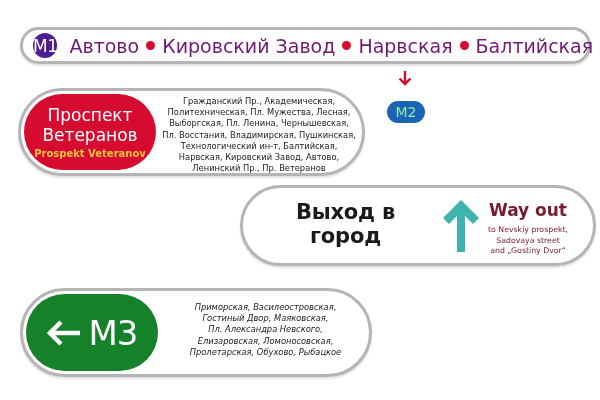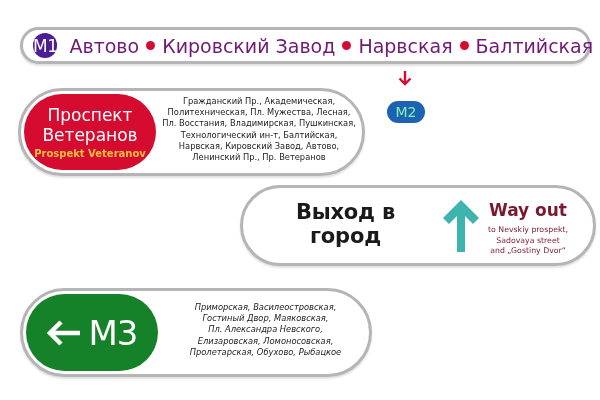--- a/index.html
+++ b/index.html
@@ -126,20 +126,21 @@
 
 <div id="sign-prospekt" class="sign">
   <div class="red-pill">
     <div class="ru">Проспект</div>
     <div class="ru">Ветеранов</div>
     <div class="en">Prospekt Veteranov</div>
   </div>
   <div class="stations-list">
     <div>Гражданский Пр., Академическая,</div>
     <div>Политехническая, Пл. Мужества, Лесная,</div>
+    <div>Выборгская, Пл. Ленина, Чернышевская,</div>
     <div>Пл. Восстания, Владимирская, Пушкинская,</div>
     <div>Технологический ин-т, Балтийская,</div>
     <div>Нарвская, Кировский Завод, Автово,</div>
     <div>Ленинский Пр., Пр. Ветеранов</div>
   </div>
 </div>
 
 <div id="sign-exit" class="sign">
   <div class="exit-ru-title">Выход в город</div>
   <div class="exit-ru-sub">

